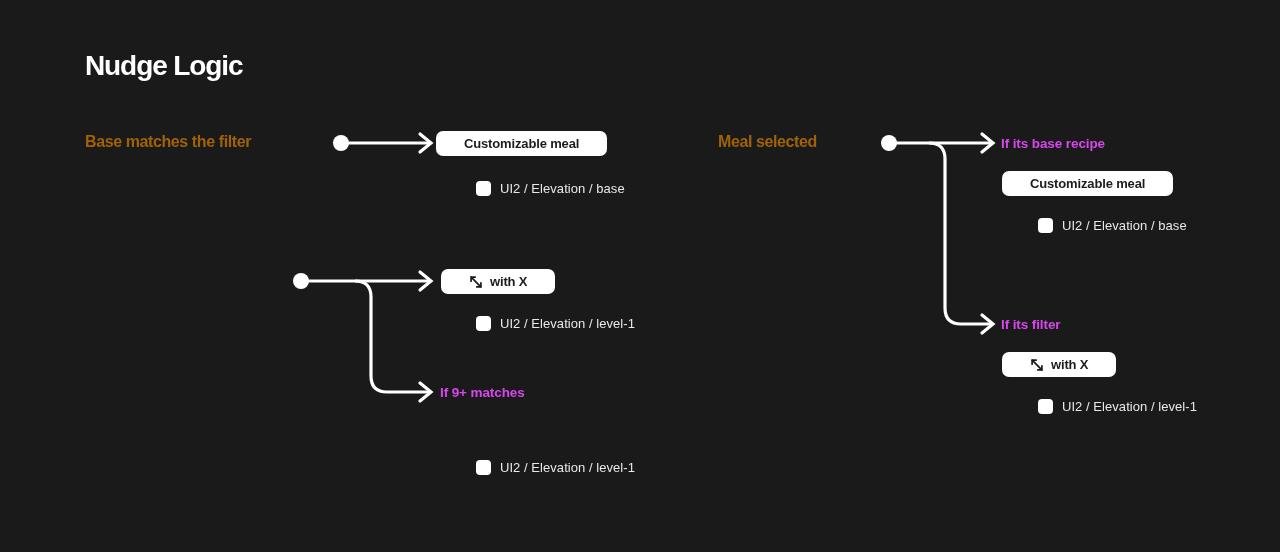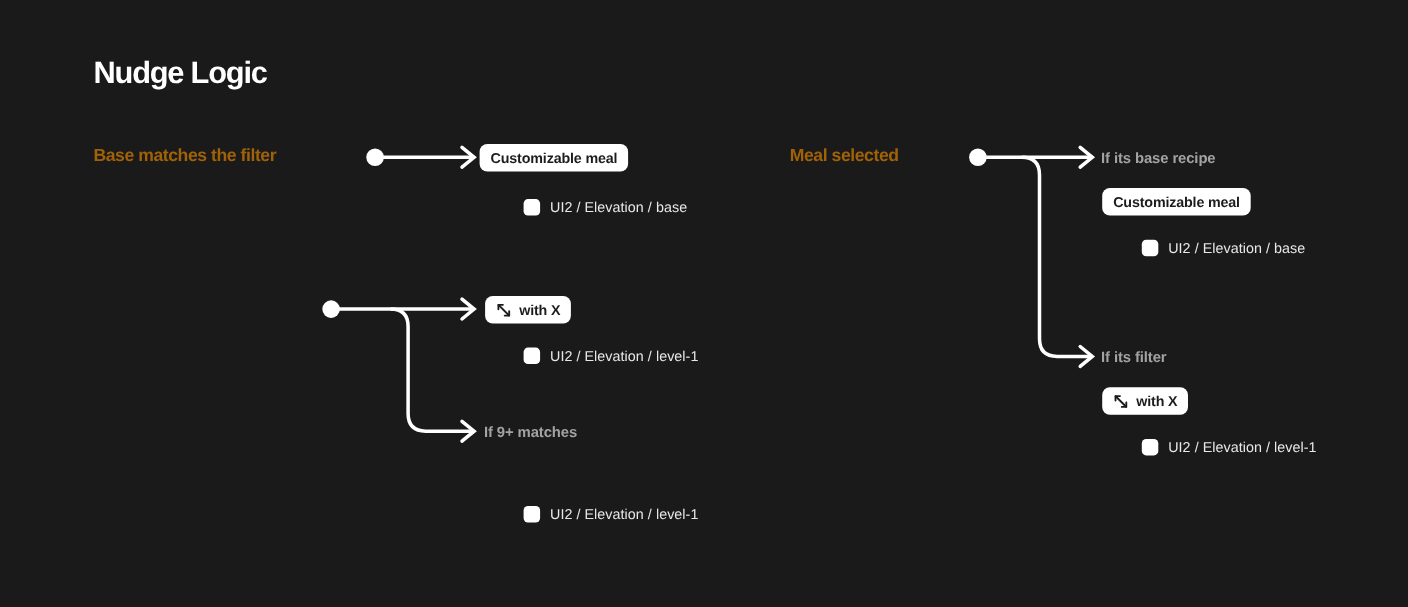--- a/index.html
+++ b/index.html
@@ -55,32 +55,32 @@
     pointer-events: none;
   }
 
   
   .branch-label {
     position: absolute;
     font-size: 13.5px;
     font-weight: 700;
     letter-spacing: -0.1px;
     line-height: 16px;
-    color: #a3a3a3;
+    color: #d946ef;
     white-space: nowrap;
   }
 
   
   .chip {
     position: absolute;
     display: inline-flex;
     align-items: center;
     gap: 7px;
     height: 25px;
-    padding: 0 10px;
+    padding: 0 28px;
     background: #ffffff;
     border-radius: 7px;
     box-sizing: border-box;
     white-space: nowrap;
     justify-content: flex-end;
   }
   .chip-text {
     font-size: 13px;
     font-weight: 700;
     letter-spacing: -0.15px;

